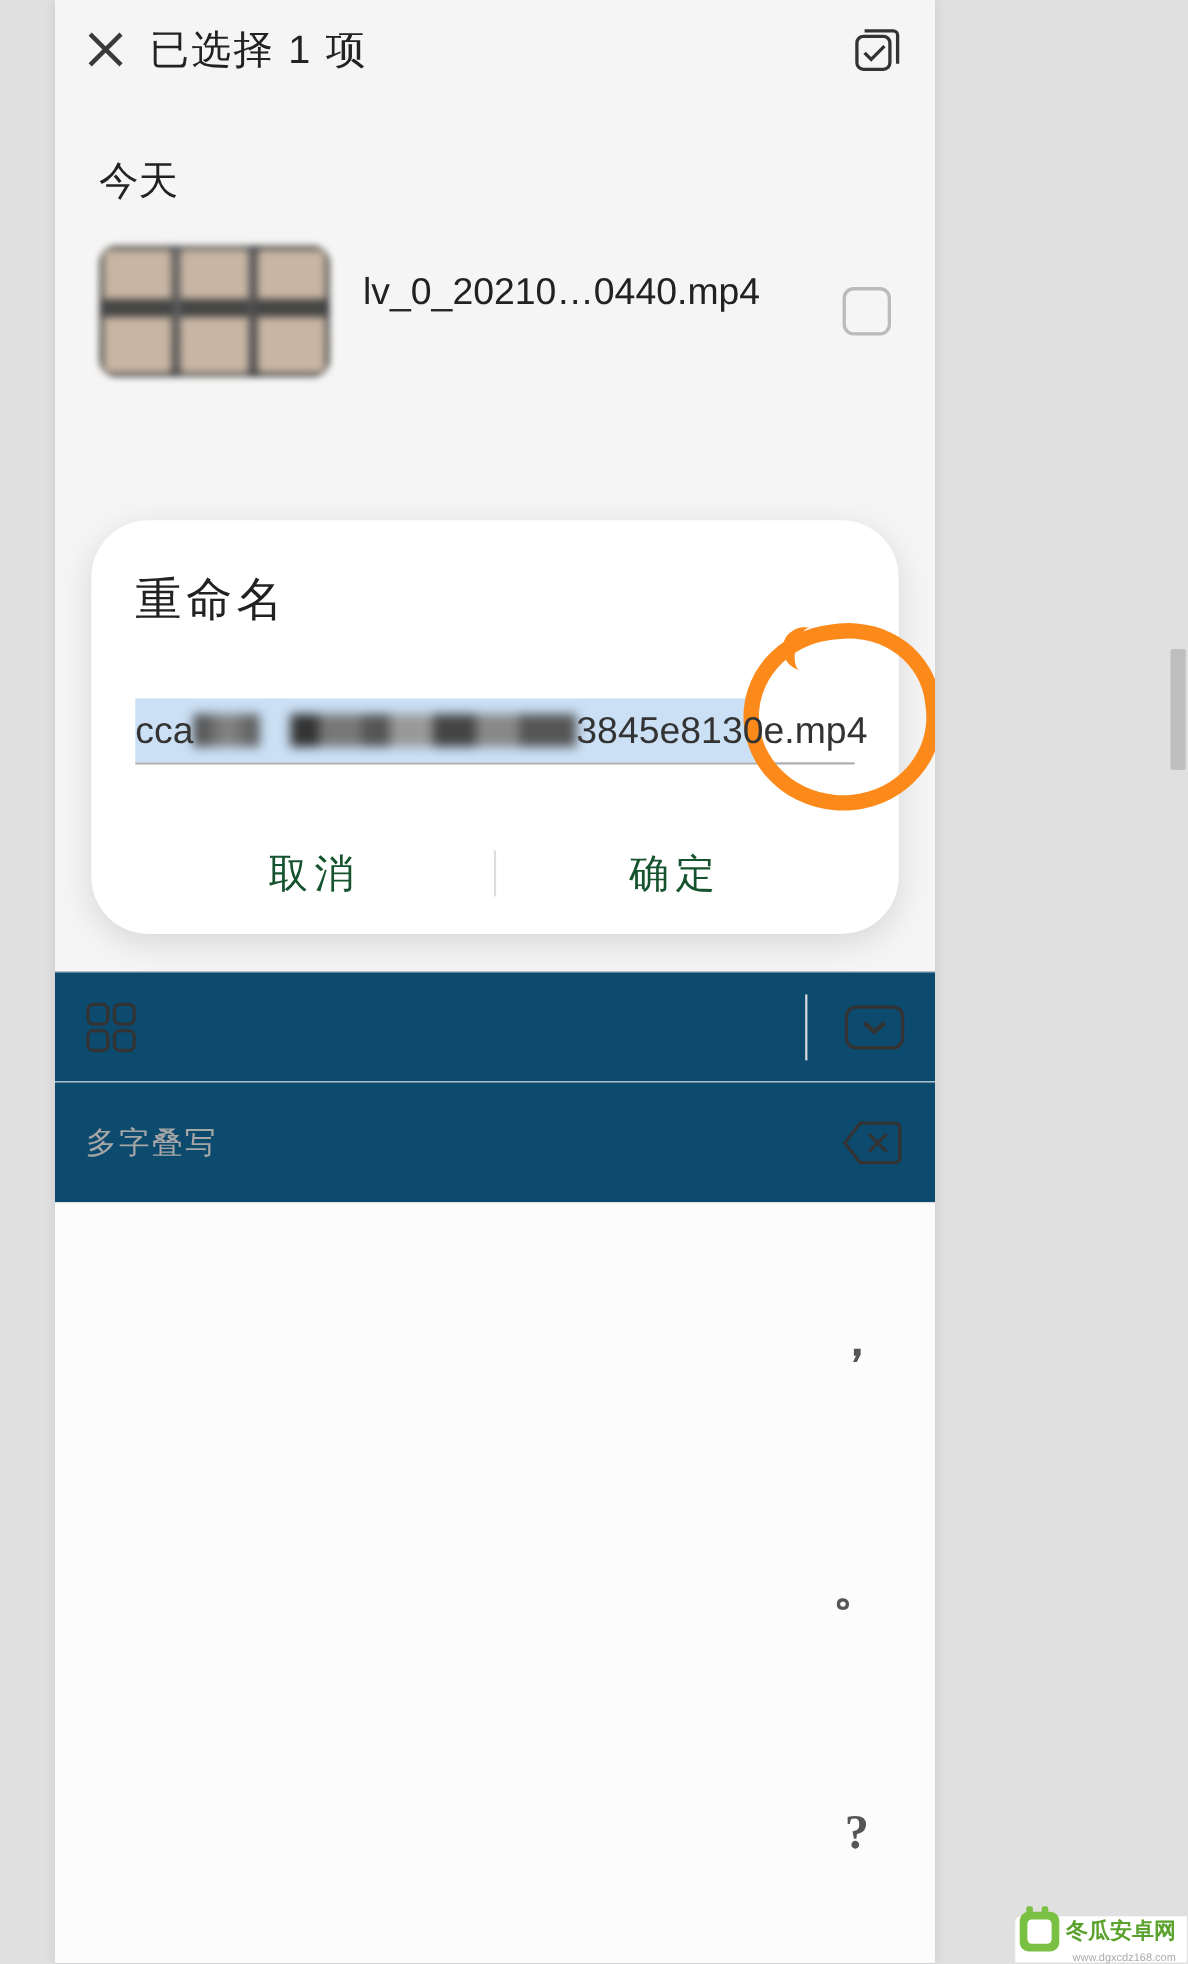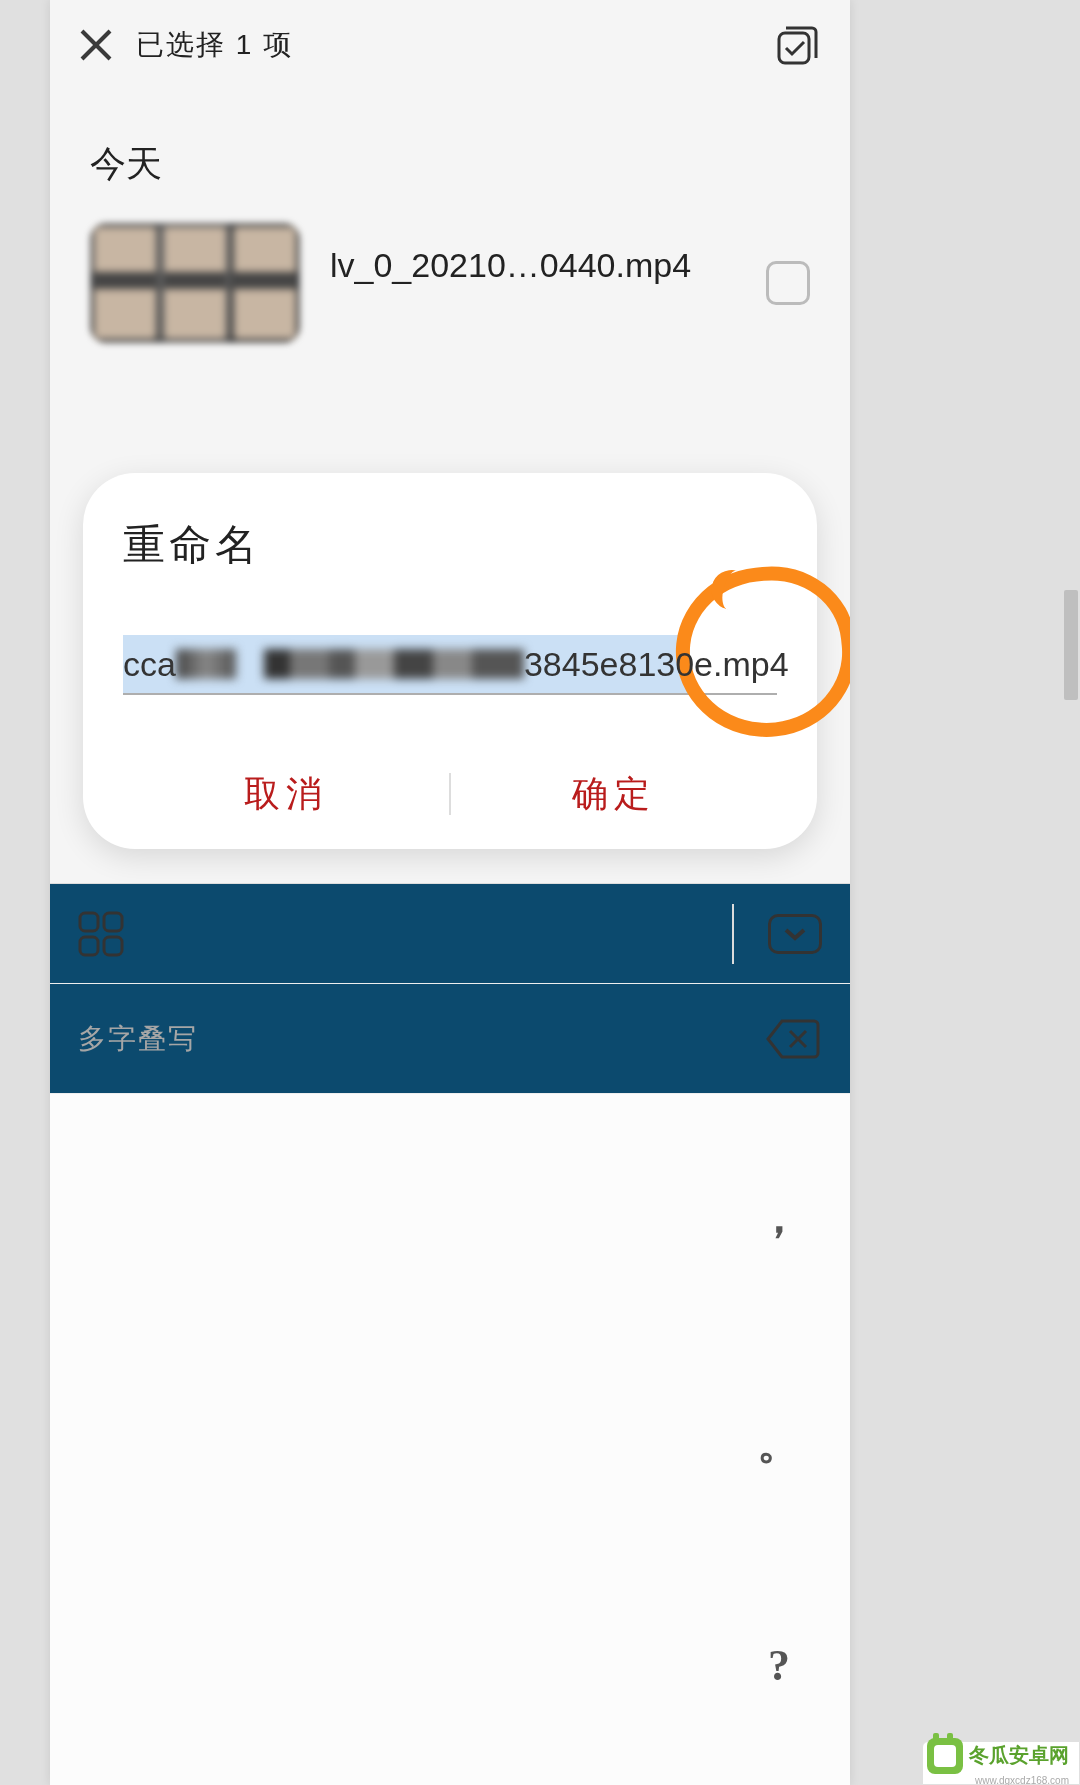--- a/index.html
+++ b/index.html
@@ -10,21 +10,21 @@
     margin-left: 50px;
     background: #f5f5f5;
     position: relative;
     overflow: hidden;
     box-shadow: 0 0 10px rgba(0,0,0,.1);
   }
   
   .hdr { display:flex; align-items:center; padding: 10px 30px 10px 20px; height:90px; }
   .hdr .close { width:52px; height:52px; display:flex; align-items:center; justify-content:center; }
   .hdr .close svg { width:36px; height:36px; stroke:#3a3a3a; stroke-width:4; }
-  .hdr .title { font-size:28px; font-weight:500; color:#222; margin-left:14px; letter-spacing:2px; flex:1; }
+  .hdr .title { font-size:36px; font-weight:500; color:#222; margin-left:14px; letter-spacing:2px; flex:1; }
   .hdr .selall { width:48px; height:48px; }
   .hdr .selall svg { width:48px; height:48px; stroke:#333; stroke-width:3; fill:none; }
   
   .sect { font-size:36px; font-weight:500; color:#222; padding: 50px 40px 20px; }
   
   .row { display:flex; align-items:center; padding: 14px 40px; }
   .thumb { width:210px; height:120px; border-radius:16px; background:#ccc; flex-shrink:0; overflow:hidden; }
   .txts { flex:1; margin-left:30px; min-width:0; }
   .fname { font-size:34px; color:#222; white-space:nowrap; overflow:hidden; text-overflow:ellipsis; display:flex; align-items:center; gap:6px; }
   .fmeta { font-size:24px; color:#9c9c9c; margin-top:8px; letter-spacing:1px; display:flex; align-items:center; gap:8px; }
@@ -62,21 +62,21 @@
   .dlg .inputwrap .sel {
     position:absolute; left:0; top:0; bottom:0; right:90px;
     background:#cbe0f5; z-index:0;
   }
   .dlg .inputwrap .txt { position:relative; z-index:1; font-size:34px; color:#333; white-space:nowrap; display:flex; align-items:center; }
   .dlg .inputwrap .pxI { display:inline-block; height:30px; filter:blur(5px); }
   .pxI.a{width:60px;background:linear-gradient(90deg,#444,#888,#555);}
   .pxI.b{width:260px;background:linear-gradient(90deg,#333 0 10%,#777 10% 25%,#555 25% 35%,#999 35% 50%,#444 50% 65%,#888 65% 80%,#555 80% 100%);margin-left:28px;}
   .dlg .btns { display:flex; height:110px; margin-top:44px; }
   .dlg .btns .sep { width:2px; height:42px; background:#ddd; align-self:center; }
-  .dlg .btn { flex:1; display:flex; align-items:center; justify-content:center; font-size:36px; color:#b91c1c; letter-spacing:6px; font-weight:500; }
+  .dlg .btn { flex:1; display:flex; align-items:center; justify-content:center; font-size:36px; color:#14532d; letter-spacing:6px; font-weight:500; }
   
   .annot {
     position:absolute; width:180px; height:170px;
     border:14px solid #fb8a1a; border-radius:50% 48% 50% 52%;
     top:567px; right:-6px; transform:rotate(-6deg);
     pointer-events:none;
   }
   .annot::before{
     content:""; position:absolute; width:30px; height:40px; border-left:12px solid #fb8a1a;
     border-radius:50% 0 0 50%; top:-14px; left:28px; transform:rotate(20deg);

